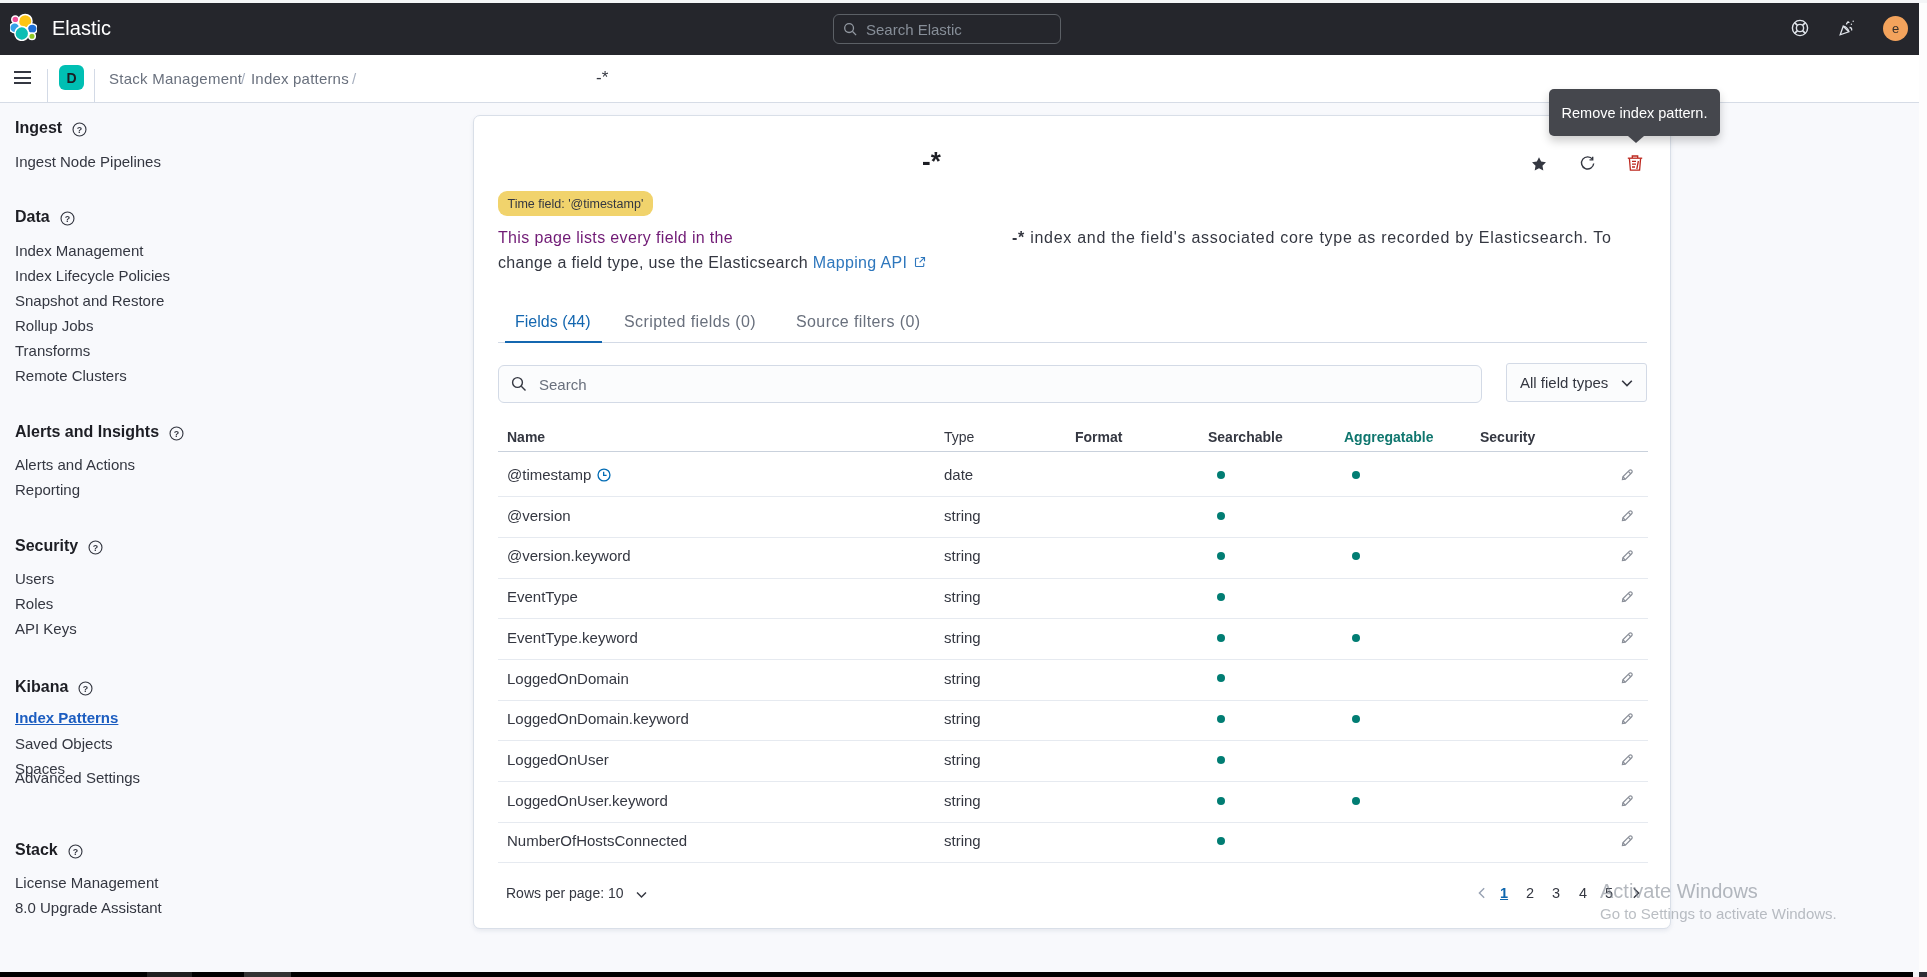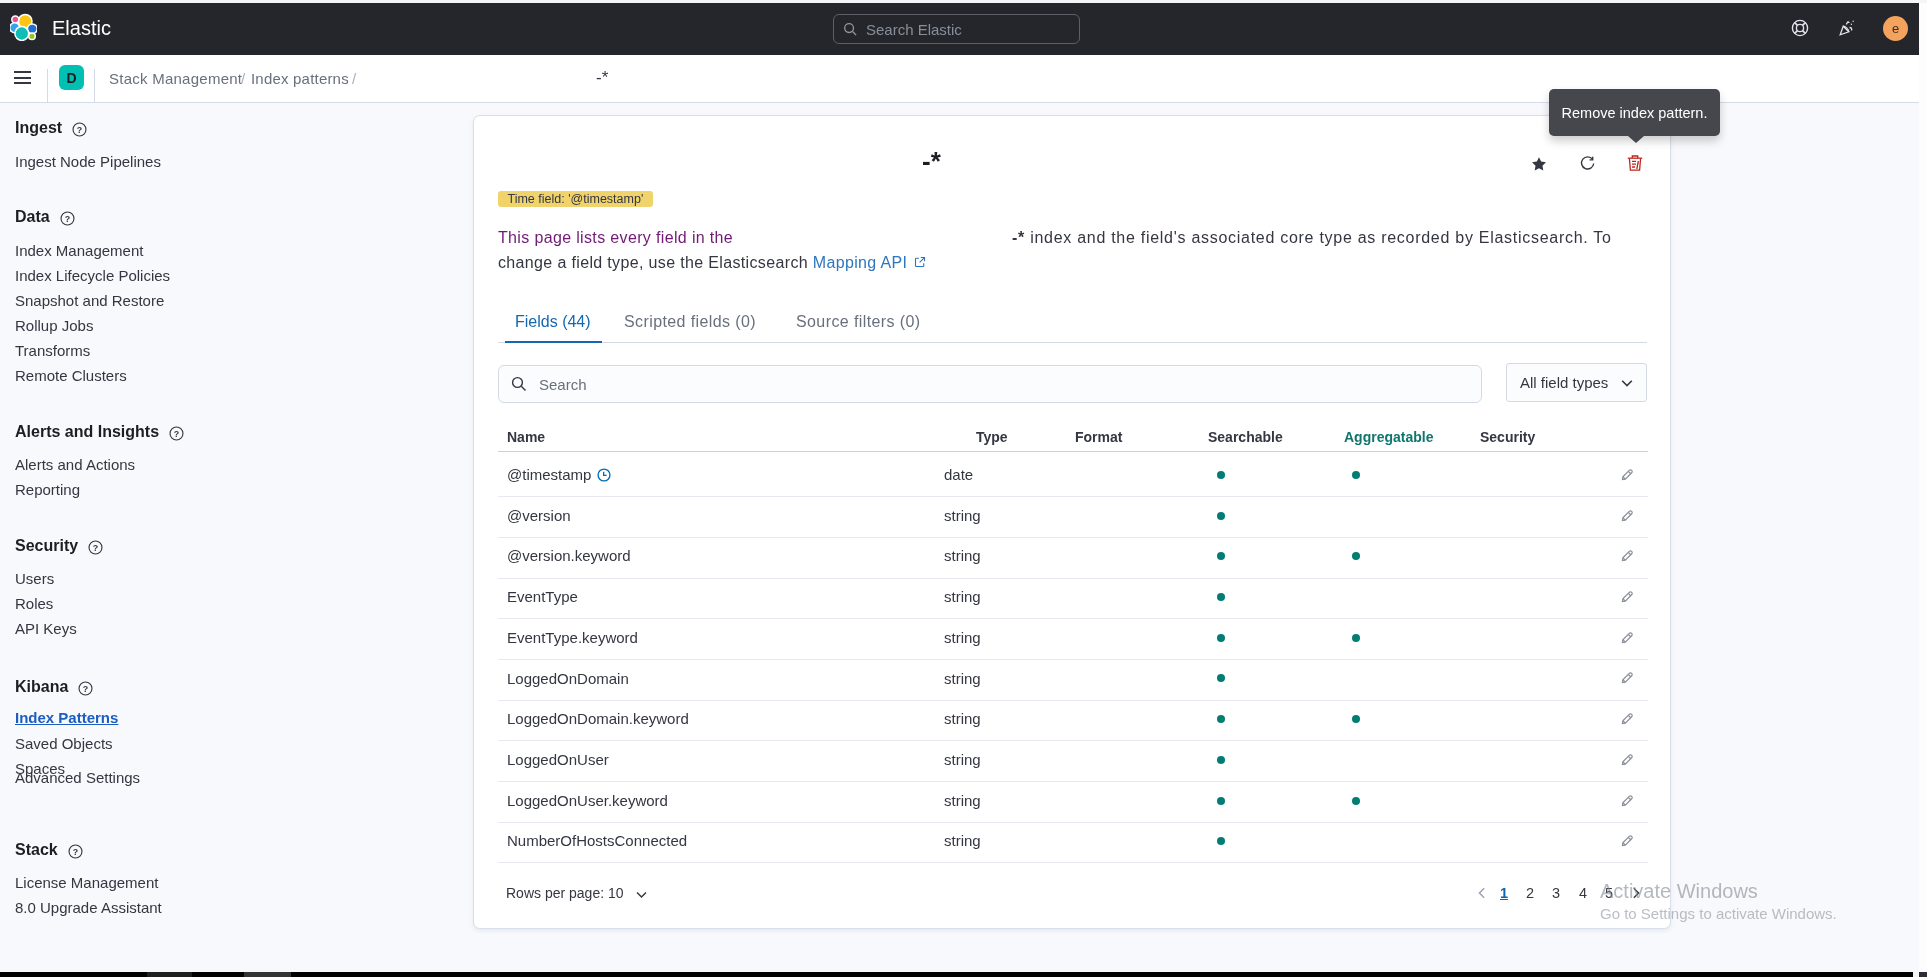--- a/index.html
+++ b/index.html
@@ -22,21 +22,21 @@
 <svg class="abs" style="left:10px;top:13px" width="27" height="28" viewBox="0 0 27 28">
  <circle cx="15.2" cy="8.2" r="6.8" fill="#fec514" stroke="#fff" stroke-width="1.5"></circle>
  <circle cx="5.3" cy="6.6" r="3.5" fill="#f04e98" stroke="#fff" stroke-width="1.5"></circle>
  <circle cx="4.7" cy="14.8" r="5" fill="#35a3e8" stroke="#fff" stroke-width="1.5"></circle>
  <circle cx="22.3" cy="15.8" r="4.9" fill="#1e6fd6" stroke="#fff" stroke-width="1.5"></circle>
  <circle cx="22" cy="23.2" r="3.3" fill="#8ec725" stroke="#fff" stroke-width="1.5"></circle>
  <circle cx="11.8" cy="20.5" r="6.9" fill="#0ebeb4" stroke="#fff" stroke-width="1.5"></circle>
 </svg>
 <div class="abs" style="left:52px;top:17px;font-size:20px;color:#fff">Elastic</div>
 
-<div class="abs" style="left:833px;top:14px;width:247px;height:30px;border:1px solid #5c6066;border-radius:6px;display:flex;align-items:center;padding-left:9px">
+<div class="abs" style="left:833px;top:14px;width:228px;height:30px;border:1px solid #5c6066;border-radius:6px;display:flex;align-items:center;padding-left:9px">
  <svg width="15" height="15" viewBox="0 0 16 16" fill="none" stroke="#9298a1" stroke-width="1.4">
       <circle cx="6.5" cy="6.5" r="4.7"></circle>
       <path d="M10.2 10.2 14 14"></path>
     </svg>
  <span style="color:#878e98;font-size:15px;margin-left:8px">Search Elastic</span>
 </div>
 
 <svg class="abs" style="left:1791px;top:19px" width="18" height="18" viewBox="0 0 18 18" fill="none" stroke="#dfe3ea" stroke-width="1.4">
  <circle cx="9" cy="9" r="7.6"></circle>
     <circle cx="9" cy="9" r="3.6"></circle>
@@ -129,21 +129,21 @@
       <path d="M13.7 1.7v3.2h-3.2"></path>
 </svg>
 <svg class="abs" style="left:1626px;top:154px" width="18" height="18" viewBox="0 0 18 18" fill="none" stroke="#bd271e" stroke-width="1.3">
  <path d="M1.8 4.2h14.4"></path>
       <path d="M6.3 4V2h5.4v2"></path>
  <path d="M3.4 4.4l1 11.8h9.2l1-11.8" fill="none"></path>
  <path d="M6 7.4h4M6 10.2h4M6 13h3"></path>
       <path d="M12.4 7l-1.6 8"></path>
 </svg>
 
-<div class="abs" style="left:498px;top:191px;height:16px;background:#f1d36c;border-radius:3px;display:flex;align-items:center;padding:0 9.5px;font-size:12.5px;color:#343741">Time field: '@timestamp'</div>
+<div class="abs" style="left:498px;top:191px;height:25px;background:#f1d36c;border-radius:9px;display:flex;align-items:center;padding:0 9.5px;font-size:12.5px;color:#343741">Time field: '@timestamp'</div>
 
 <div class="abs" style="left:498px;top:229px;font-size:16px;letter-spacing:0.35px;color:#701a75">This page lists every field in the</div>
 <div class="abs" style="left:1012px;top:229px;font-size:16px;letter-spacing:0.72px;color:#343741"><b>-*</b> index and the field's associated core type as recorded by Elasticsearch. To</div>
 <div class="abs" style="left:498px;top:254px;font-size:16px;letter-spacing:0.35px;color:#343741">change a field type, use the Elasticsearch <span style="color:#2e77bd">Mapping API</span>
 <svg width="12" height="12" viewBox="0 0 16 16" fill="none" stroke="#2e77bd" stroke-width="1.5" style="margin-left:2px">
         <path d="M9 2h5v5"></path>
         <path d="M13.5 2.5 7.5 8.5"></path>
         <path d="M6.5 3H3a1 1 0 0 0-1 1v9a1 1 0 0 0 1 1h9a1 1 0 0 0 1-1V9.5"></path>
       </svg></div>
 
@@ -161,21 +161,21 @@
  <span style="color:#69707d;font-size:15px;margin-left:12px">Search</span>
 </div>
 <div class="abs" style="left:1506px;top:363px;width:141px;height:39px;background:#fbfcfd;border:1px solid #d3dae6;border-radius:3px;display:flex;align-items:center;justify-content:space-between;padding:0 12px 0 13px">
  <span style="color:#343741;font-size:15px">All field types</span>
  <svg width="14" height="14" viewBox="0 0 16 16" fill="none" stroke="#343741" stroke-width="1.8">
         <path d="M2.5 5.5 8 11l5.5-5.5"></path>
       </svg>
 </div>
 
 <div class="abs" style="left:507px;top:429px;font-size:14px;font-weight:700;color:#343741">Name</div>
-<div class="abs" style="left:976px;top:429px;font-size:14px;font-weight:700;color:#343741">Type</div>
+<div class="abs" style="left:944px;top:429px;font-size:14px;font-weight:400;color:#343741">Type</div>
 <div class="abs" style="left:1075px;top:429px;font-size:14px;font-weight:700;color:#343741">Format</div>
 <div class="abs" style="left:1208px;top:429px;font-size:14px;font-weight:700;color:#343741">Searchable</div>
 <div class="abs" style="left:1344px;top:429px;font-size:14px;font-weight:700;color:#0f766e">Aggregatable</div>
 <div class="abs" style="left:1480px;top:429px;font-size:14px;font-weight:700;color:#343741">Security</div>
 <div class="abs" style="left:498px;top:451px;width:1150px;height:1px;background:#c9d1dc"></div>
 <div id="tablerows">
 <div class="abs cell" style="left:507px;top:466px">@timestamp<svg style="margin-left:6px;margin-bottom:-2px" width="14" height="14" viewBox="0 0 16 16" fill="none" stroke="#006bb4" stroke-width="1.5">
           <circle cx="8" cy="8" r="6.8"></circle>
           <path d="M7.6 4.2V8.4H11"></path>
         </svg></div>

